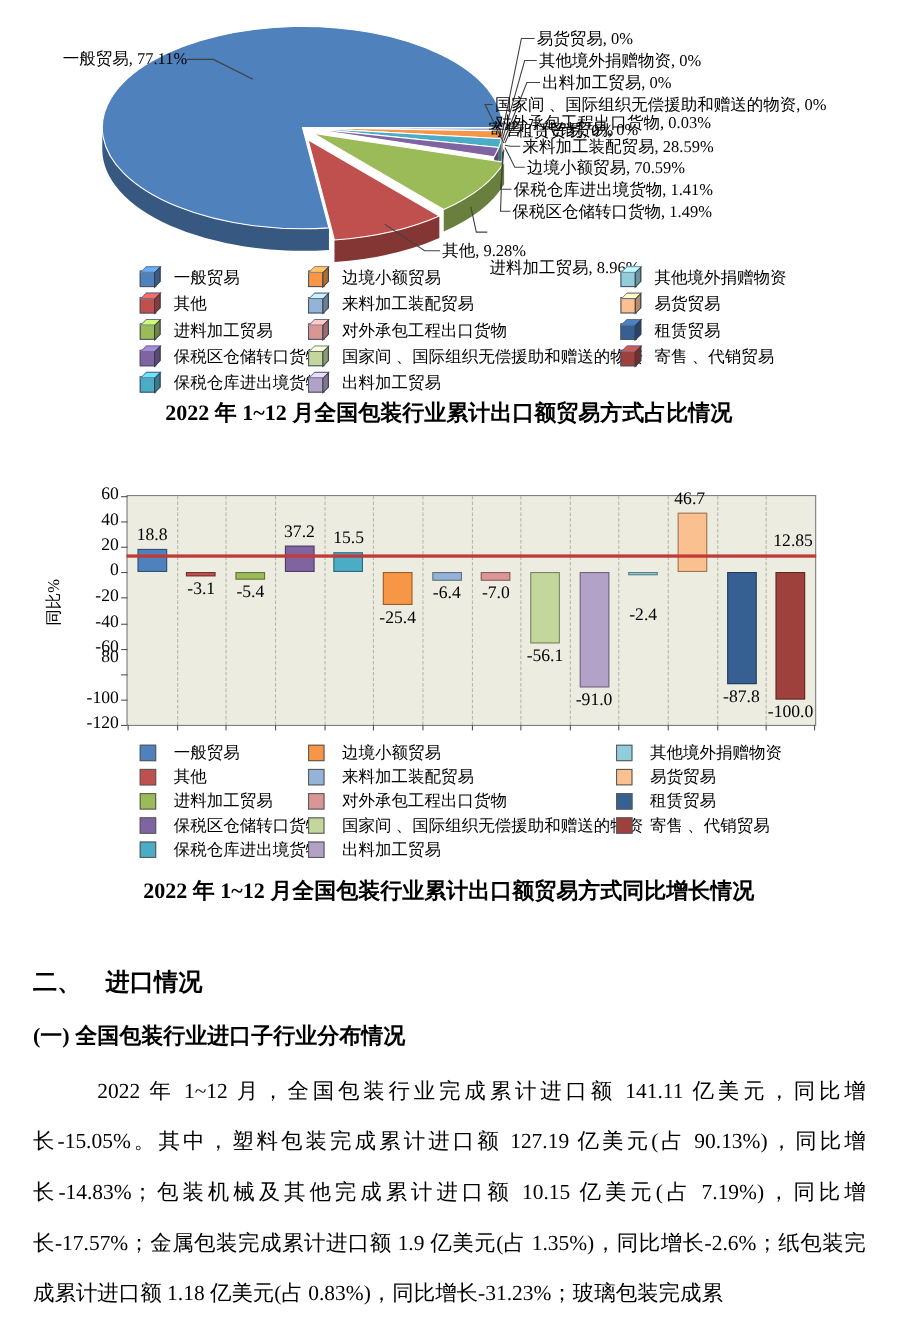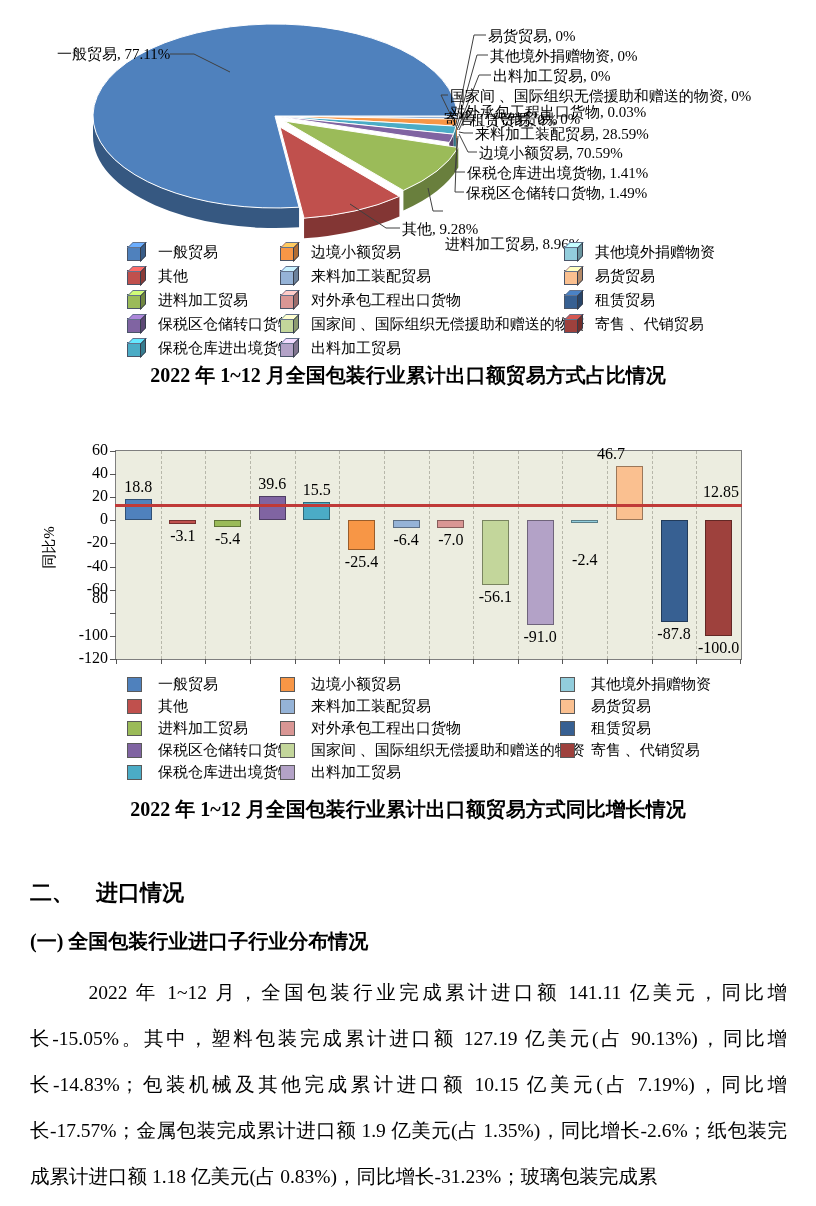--- a/index.html
+++ b/index.html
@@ -174,37 +174,37 @@
         <div class="gridline" style="left: 491.071px;"></div>
         <div class="gridline" style="left: 535.714px;"></div>
         <div class="gridline" style="left: 580.357px;"></div>
         <div class="bar" style="left: 8.8px; width: 27px; height: 21.7244px; top: 47.6089px; background: rgb(79, 129, 189);"></div>
         <div class="bval" style="left: -9.7px; top: 26.6089px;">18.8</div>
         <div class="bar" style="left: 53.4429px; width: 27px; height: 3.58222px; top: 69.3333px; background: rgb(192, 80, 77);"></div>
         <div class="bval" style="left: 34.9429px; top: 75.9156px;">-3.1</div>
         <div class="bar" style="left: 98.0857px; width: 27px; height: 6.24px; top: 69.3333px; background: rgb(155, 187, 89);"></div>
         <div class="bval" style="left: 79.5857px; top: 78.5733px;">-5.4</div>
         <div class="bar" style="left: 142.729px; width: 27px; height: 24.2667px; top: 45.0667px; background: rgb(128, 100, 162);"></div>
-        <div class="bval" style="left: 124.229px; top: 24.0667px;">39.6</div>
+        <div class="bval" style="left: 124.229px; top: 24.0667px;">37.2</div>
         <div class="bar" style="left: 187.371px; width: 27px; height: 17.9111px; top: 51.4222px; background: rgb(75, 172, 198);"></div>
         <div class="bval" style="left: 168.871px; top: 30.4222px;">15.5</div>
         <div class="bar" style="left: 232.014px; width: 27px; height: 29.3511px; top: 69.3333px; background: rgb(247, 150, 70);"></div>
         <div class="bval" style="left: 213.514px; top: 101.684px;">-25.4</div>
         <div class="bar" style="left: 276.657px; width: 27px; height: 7.39556px; top: 69.3333px; background: rgb(149, 179, 215);"></div>
         <div class="bval" style="left: 258.157px; top: 79.7289px;">-6.4</div>
         <div class="bar" style="left: 321.3px; width: 27px; height: 8.08889px; top: 69.3333px; background: rgb(217, 150, 148);"></div>
         <div class="bval" style="left: 302.8px; top: 80.4222px;">-7.0</div>
         <div class="bar" style="left: 365.943px; width: 27px; height: 64.8267px; top: 69.3333px; background: rgb(195, 214, 155);"></div>
         <div class="bval" style="left: 347.443px; top: 137.16px;">-56.1</div>
         <div class="bar" style="left: 410.586px; width: 27px; height: 105.156px; top: 69.3333px; background: rgb(179, 162, 199);"></div>
         <div class="bval" style="left: 392.086px; top: 177.489px;">-91.0</div>
         <div class="bar" style="left: 455.229px; width: 27px; height: 2.77333px; top: 69.3333px; background: rgb(146, 205, 220);"></div>
         <div class="bval" style="left: 436.729px; top: 75.1067px; margin-top: 25px;">-2.4</div>
         <div class="bar" style="left: 499.871px; width: 27px; height: 53.9644px; top: 15.3689px; background: rgb(250, 192, 144);"></div>
-        <div class="bval" style="left: 463px; top: -5.63111px;">46.7</div>
+        <div class="bval" style="left: 479px; top: -5.63111px;">46.7</div>
         <div class="bar" style="left: 544.514px; width: 27px; height: 101.458px; top: 69.3333px; background: rgb(55, 96, 146);"></div>
         <div class="bval" style="left: 526.014px; top: 173.791px;">-87.8</div>
         <div class="bar" style="left: 589.157px; width: 27px; height: 115.556px; top: 69.3333px; background: rgb(158, 65, 61);"></div>
         <div class="bval" style="left: 570.657px; top: 187.889px;">-100.0</div>
         <div class="xtick" style="left: 0px;"></div>
         <div class="xtick" style="left: 44.6429px;"></div>
         <div class="xtick" style="left: 89.2857px;"></div>
         <div class="xtick" style="left: 133.929px;"></div>
         <div class="xtick" style="left: 178.571px;"></div>
         <div class="xtick" style="left: 223.214px;"></div>

